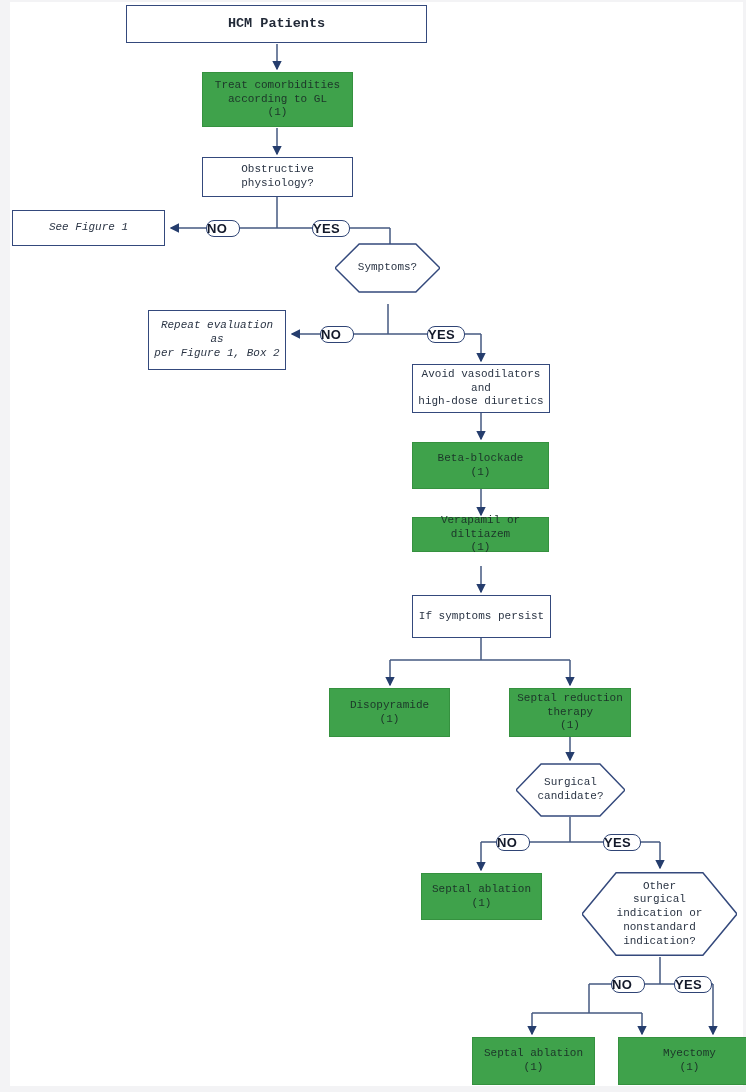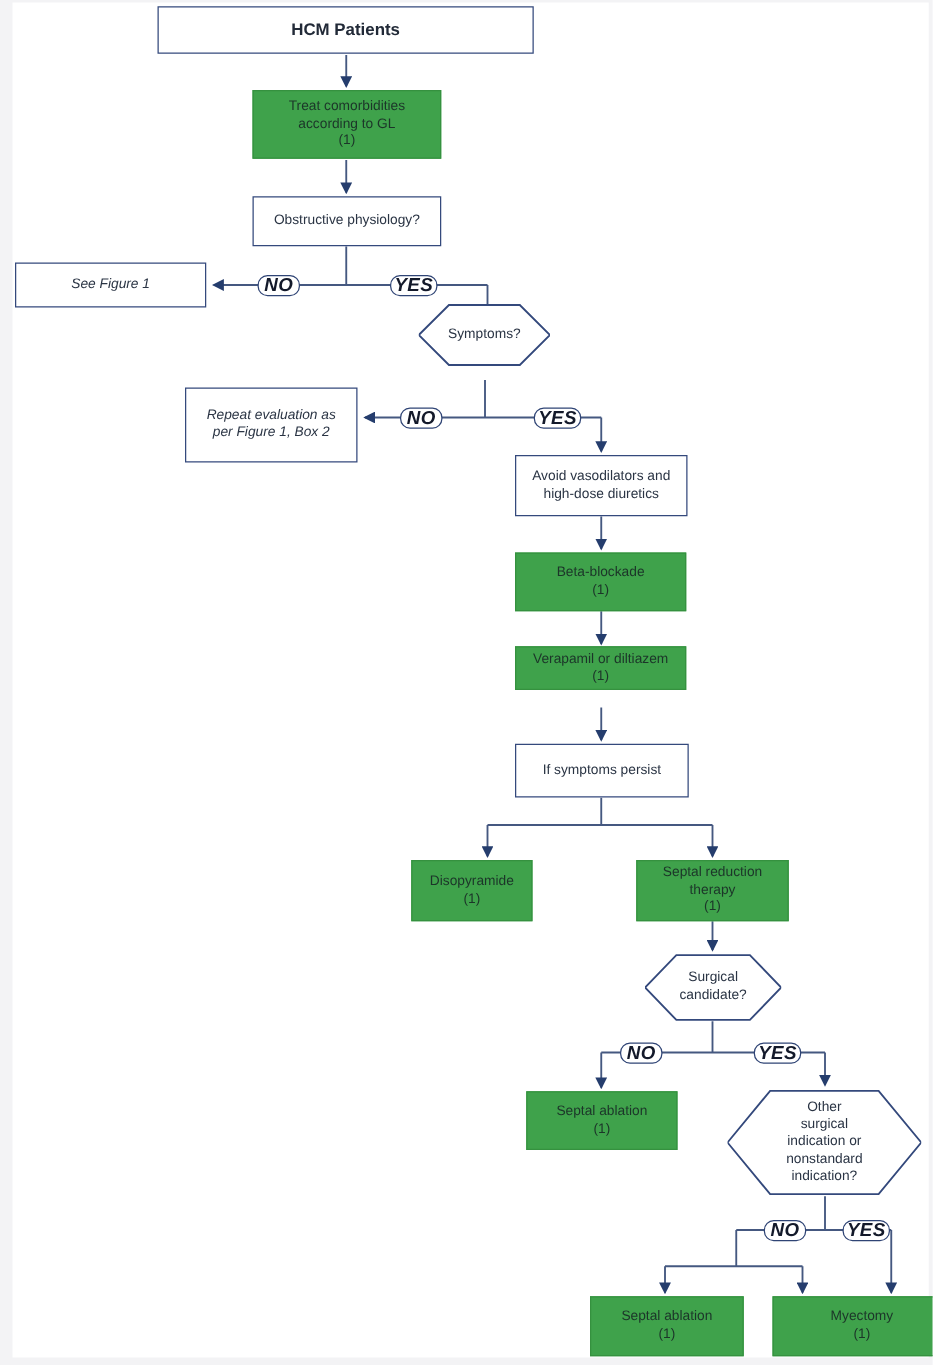--- a/index.html
+++ b/index.html
@@ -34,40 +34,39 @@
     background:#ffffff;
     border:1.5px solid #34497c;
   }
   .green{
     background:#3fa24b;
     border:1px solid #35913f;
     color:#1c3529;
   }
   .title-box{font-weight:bold;font-size:13.5px;color:#222a38;}
   .italic .lbl{font-style:italic;}
-  .lbl{white-space:pre-line;display:block;position:relative;z-index:2;padding:0 4px;}
+  .lbl{white-space:pre-line;display:block;position:relative;z-index:2;padding:0 4px;font-family:Liberation Mono, monospace;}
   .hex{background:transparent;border:none;}
   .hexbg{
     position:absolute;left:0;top:0;width:100%;height:100%;z-index:1;
   }
   .hexbg polygon{
     fill:#ffffff;stroke:#34497c;stroke-width:1.5;
     vector-effect:non-scaling-stroke;
   }
   .pill{
     position:absolute;
     z-index:3;
     background:#ffffff;
     border:1.7px solid #2f4475;
     border-radius:8px;
-    font-weight:bold;font-size:15px;color:#13192a;
-    display:flex;align-items:center;justify-content:center;
+    font-weight:bold;font-size:13px;color:#13192a;
+    display:flex;align-items:center;
     box-sizing:border-box;
     letter-spacing:0.3px;
-    font-style:italic;
   }
 </style>
 </head>
 <body>
 
 <div class="canvas">
   <div class="page"></div>
 
   <svg class="connector-layer" width="746" height="1092" viewBox="0 0 746 1092">
     <defs>
@@ -148,21 +147,21 @@
 
   <div class="node green" style="left:412px;top:517px;width:137px;height:35px">
     <span class="lbl">Verapamil or diltiazem</span>
     <span class="lbl">(1)</span>
   </div>
 
   <div class="node box" style="left:412px;top:595px;width:139px;height:43px">
     <span class="lbl">If symptoms persist</span>
   </div>
 
-  <div class="node green" style="left:329px;top:688px;width:97px;height:49px">
+  <div class="node green" style="left:329px;top:688px;width:121px;height:49px">
     <span class="lbl">Disopyramide</span>
     <span class="lbl">(1)</span>
   </div>
 
   <div class="node green" style="left:509px;top:688px;width:122px;height:49px">
     <span class="lbl">Septal reduction
 therapy</span>
     <span class="lbl">(1)</span>
   </div>
 

